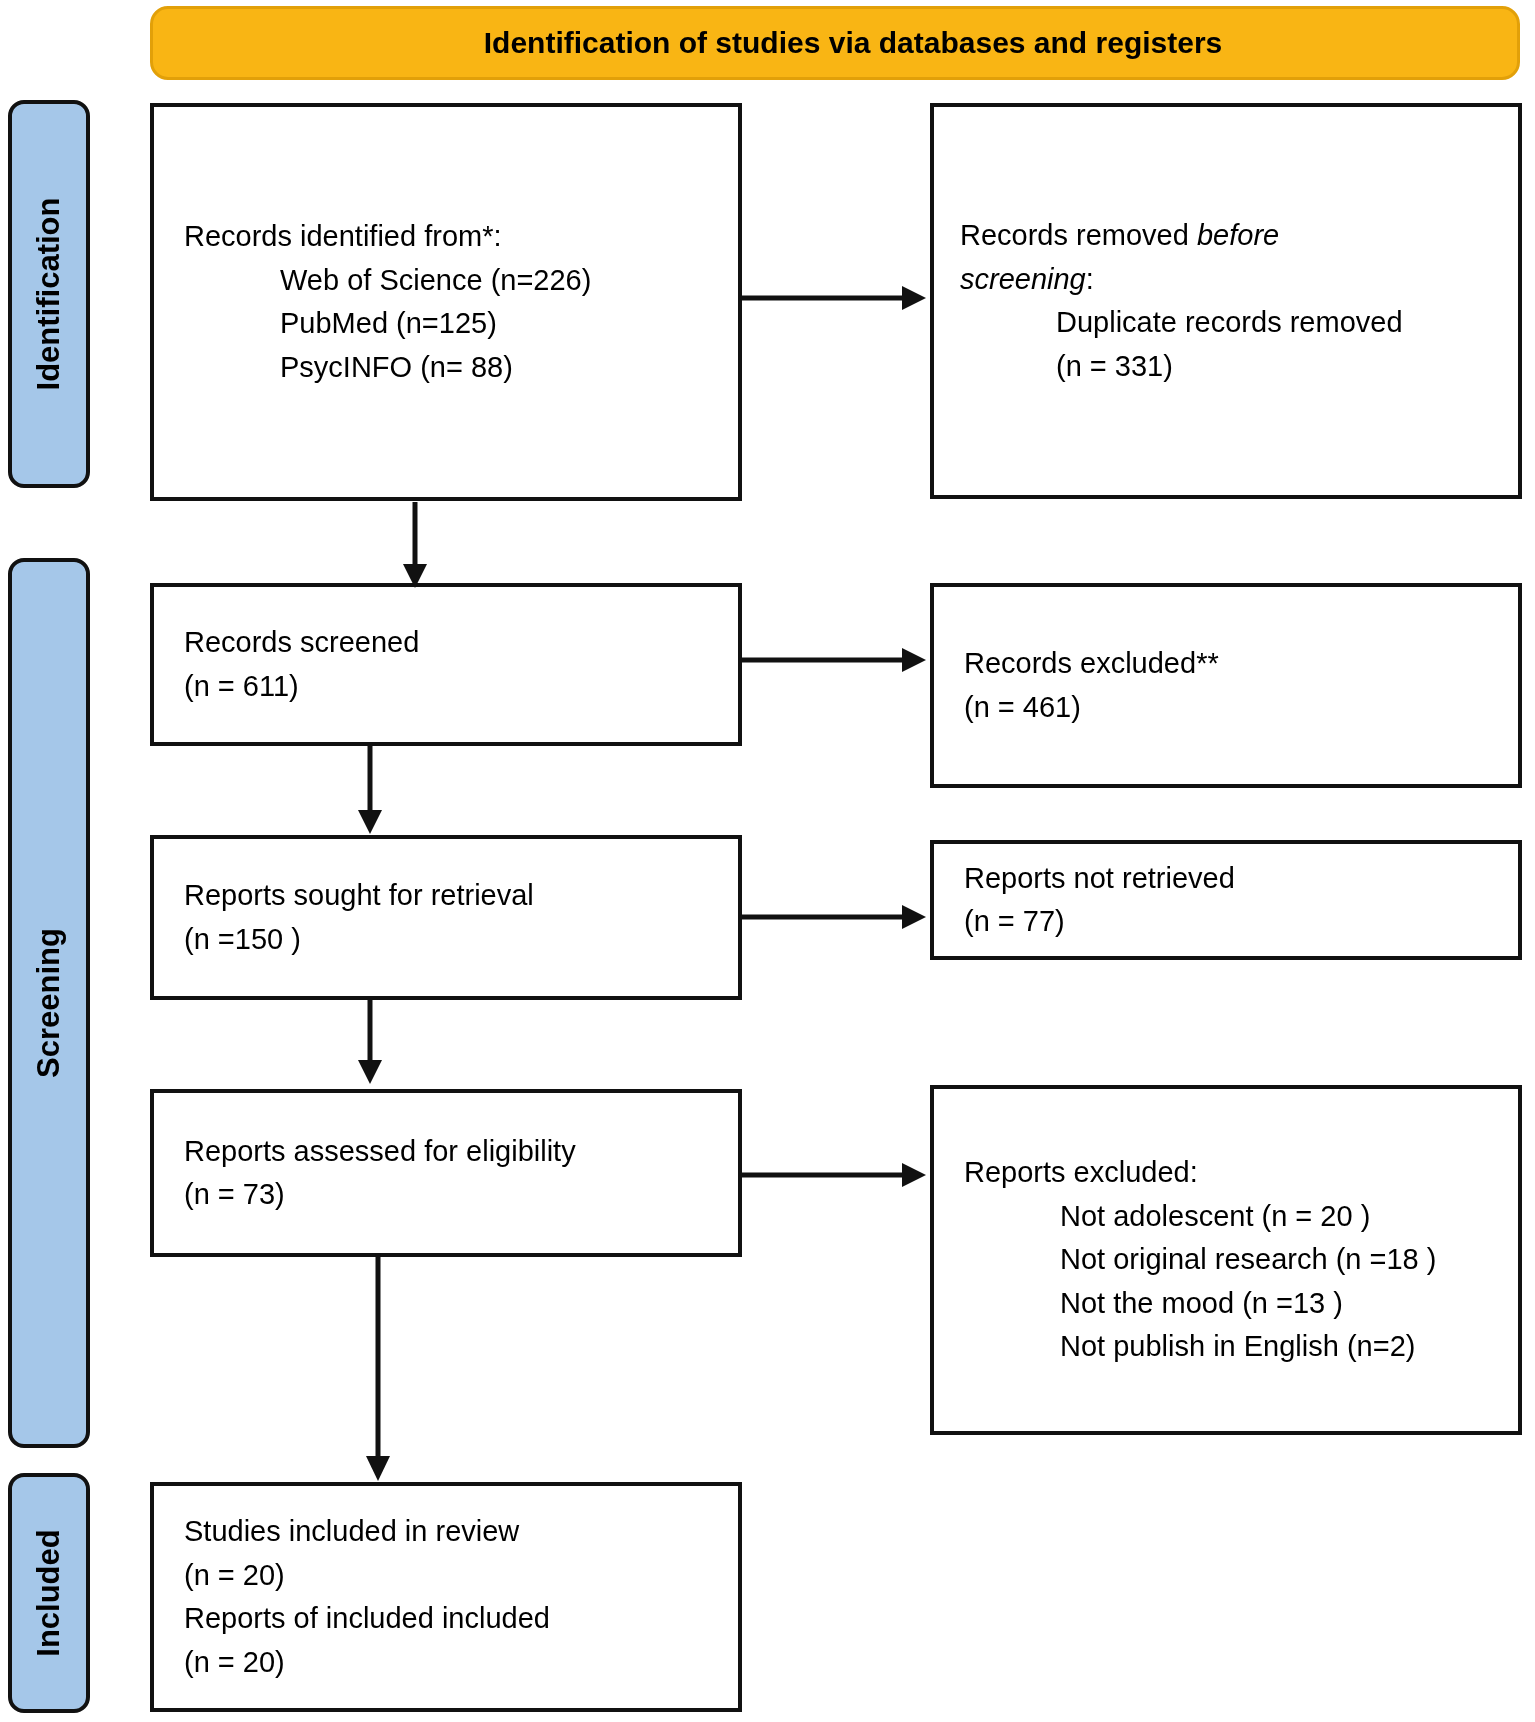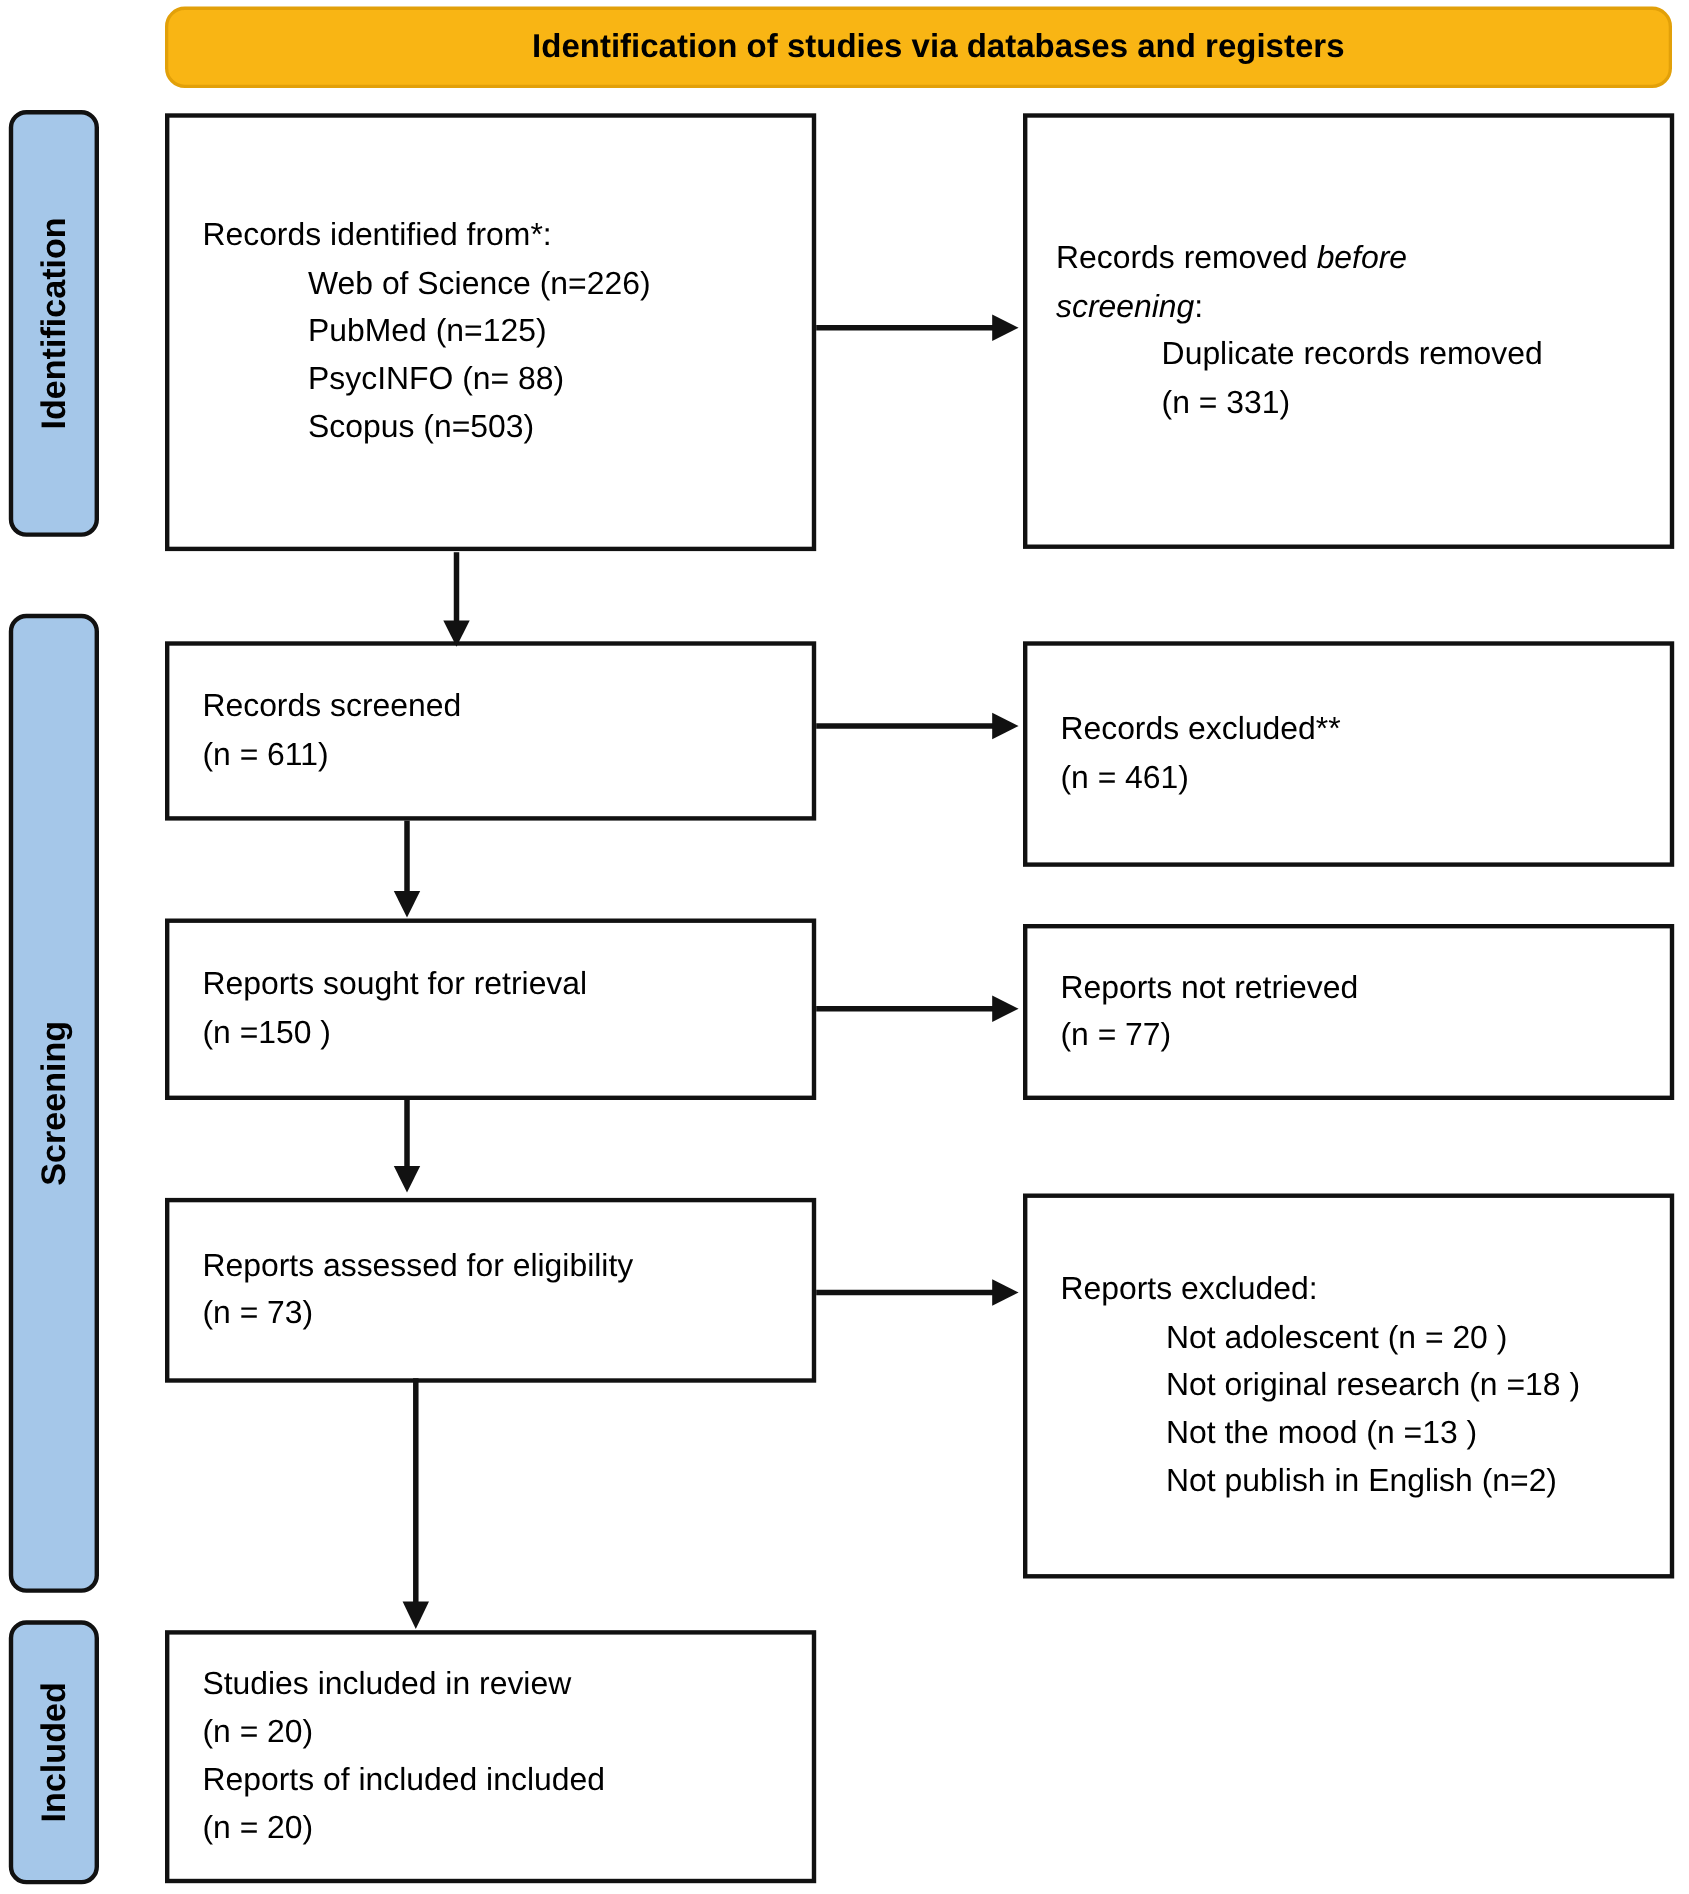--- a/index.html
+++ b/index.html
@@ -59,21 +59,21 @@
     font-size:29px; line-height:1.5;
     padding:10px 12px 10px 30px;
   }
   .col-left{left:150px; width:592px;}
   .col-right{left:930px; width:592px;}
   #box-records-identified{top:103px; height:398px;}
   #box-records-removed{top:103px; height:396px;padding-left:26px;}
   #box-records-screened{top:583px; height:163px;}
   #box-records-excluded{top:583px; height:205px;}
   #box-reports-sought{top:835px; height:165px;}
-  #box-reports-not-retrieved{top:840px; height:160px;}
+  #box-reports-not-retrieved{top:840px; height:120px;}
   #box-reports-assessed{top:1089px; height:168px;}
   #box-reports-excluded{top:1085px; height:350px;}
   #box-studies-included{top:1482px; height:230px;}
   .indent{margin-left:96px;}
   .it{font-style:italic;}
   #arrows{position:absolute; left:0; top:0; width:1535px; height:1722px; pointer-events:none;}
   #arrows line{stroke:var(--arrow); stroke-width:5;}
   #arrows polygon{fill:var(--arrow);}
 </style>
 </head>
@@ -93,21 +93,20 @@
   </div>
   <div class="stage-bar" id="stage-included">
     <span>Included</span>
   </div>
 
   <div class="flowbox col-left" id="box-records-identified">
     <div>Records identified from*:</div>
     <div class="indent">Web of Science (n=226)</div>
     <div class="indent">PubMed (n=125)</div>
     <div class="indent">PsycINFO (n= 88)</div>
-    <div class="indent">Scopus (n=503)</div>
   </div>
 
   <div class="flowbox col-right" id="box-records-removed">
     <div><span>Records removed </span><span class="it">before</span></div>
     <div><span class="it">screening</span><span>:</span></div>
     <div class="indent">Duplicate records removed</div>
     <div class="indent">(n = 331)</div>
   </div>
 
   <div class="flowbox col-left" id="box-records-screened">

